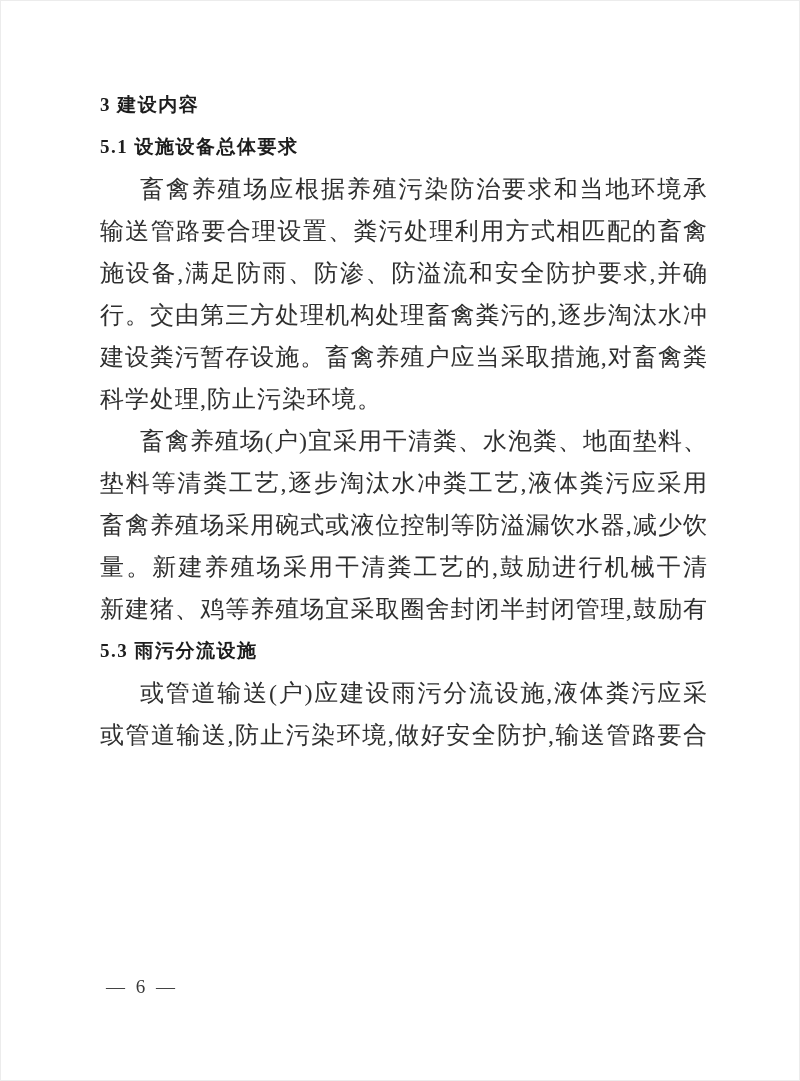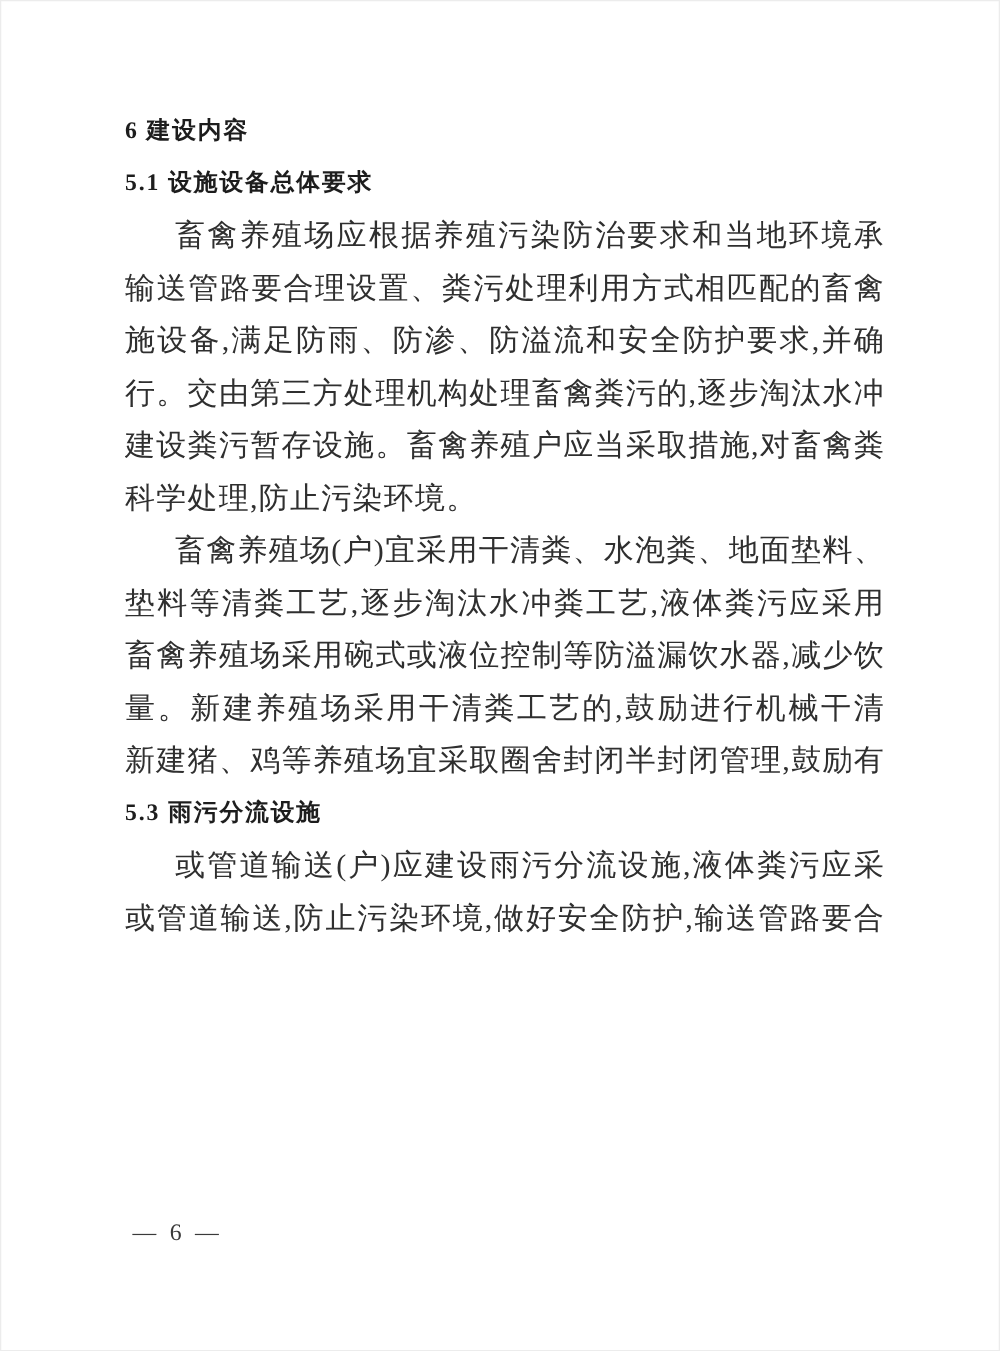--- a/index.html
+++ b/index.html
@@ -61,21 +61,21 @@
     letter-spacing: 3px;
     color: #3a3a3a;
   }
 </style>
 </head>
 <body>
 
 <div class="page">
   <div class="content">
 
-    <h2 class="h">6 建设内容</h2>
+    <h2 class="h">3 建设内容</h2>
 
     <h3 class="h">5.1 设施设备总体要求</h3>
 
     <div class="para">
       <div class="line first">畜禽养殖场应根据养殖污染防治要求和当地环境承载力,配</div>
       <div class="line">输送管路要合理设置、粪污处理利用方式相匹配的畜禽粪污处理设</div>
       <div class="line">施设备,满足防雨、防渗、防溢流和安全防护要求,并确保正常运</div>
       <div class="line">行。交由第三方处理机构处理畜禽粪污的,逐步淘汰水冲粪工艺</div>
       <div class="line">建设粪污暂存设施。畜禽养殖户应当采取措施,对畜禽粪污进行</div>
       <div class="line lastline">科学处理,防止污染环境。</div>

